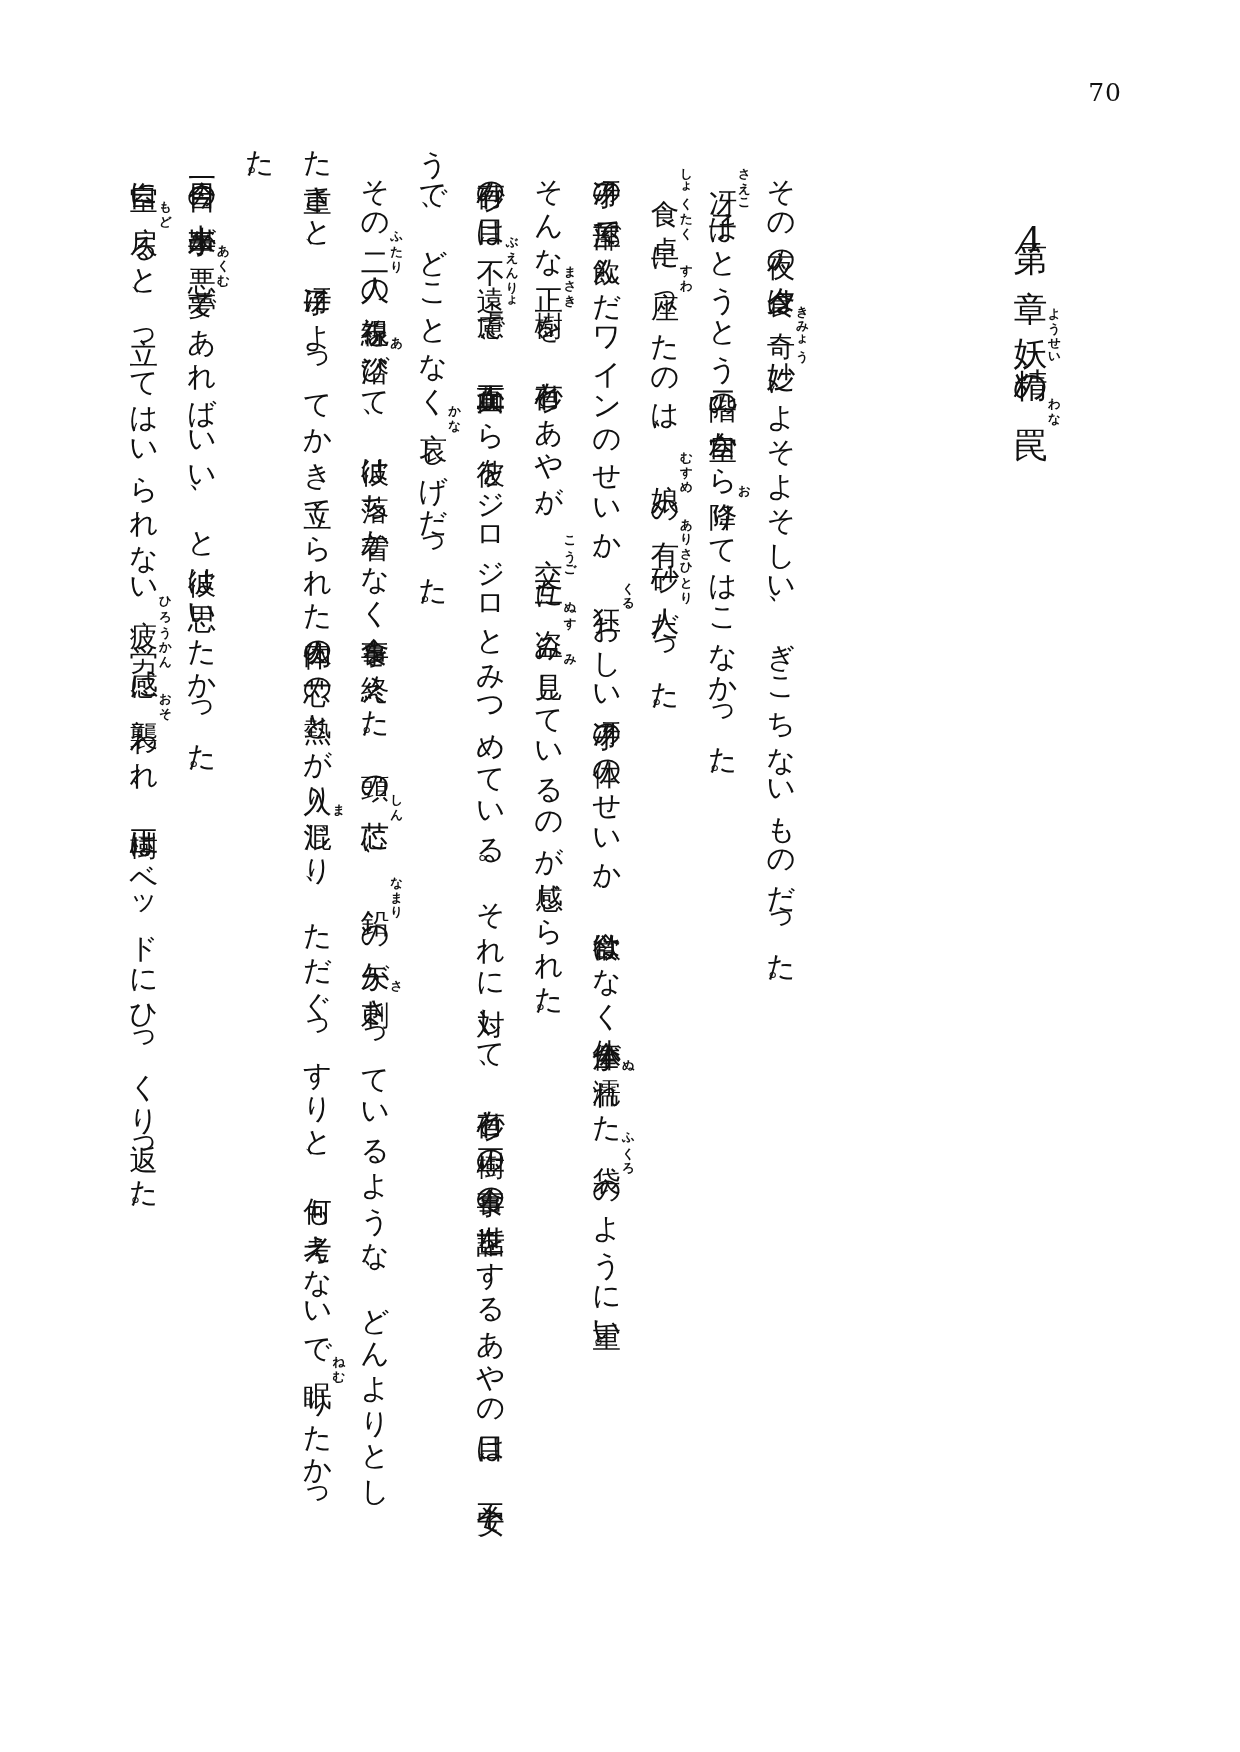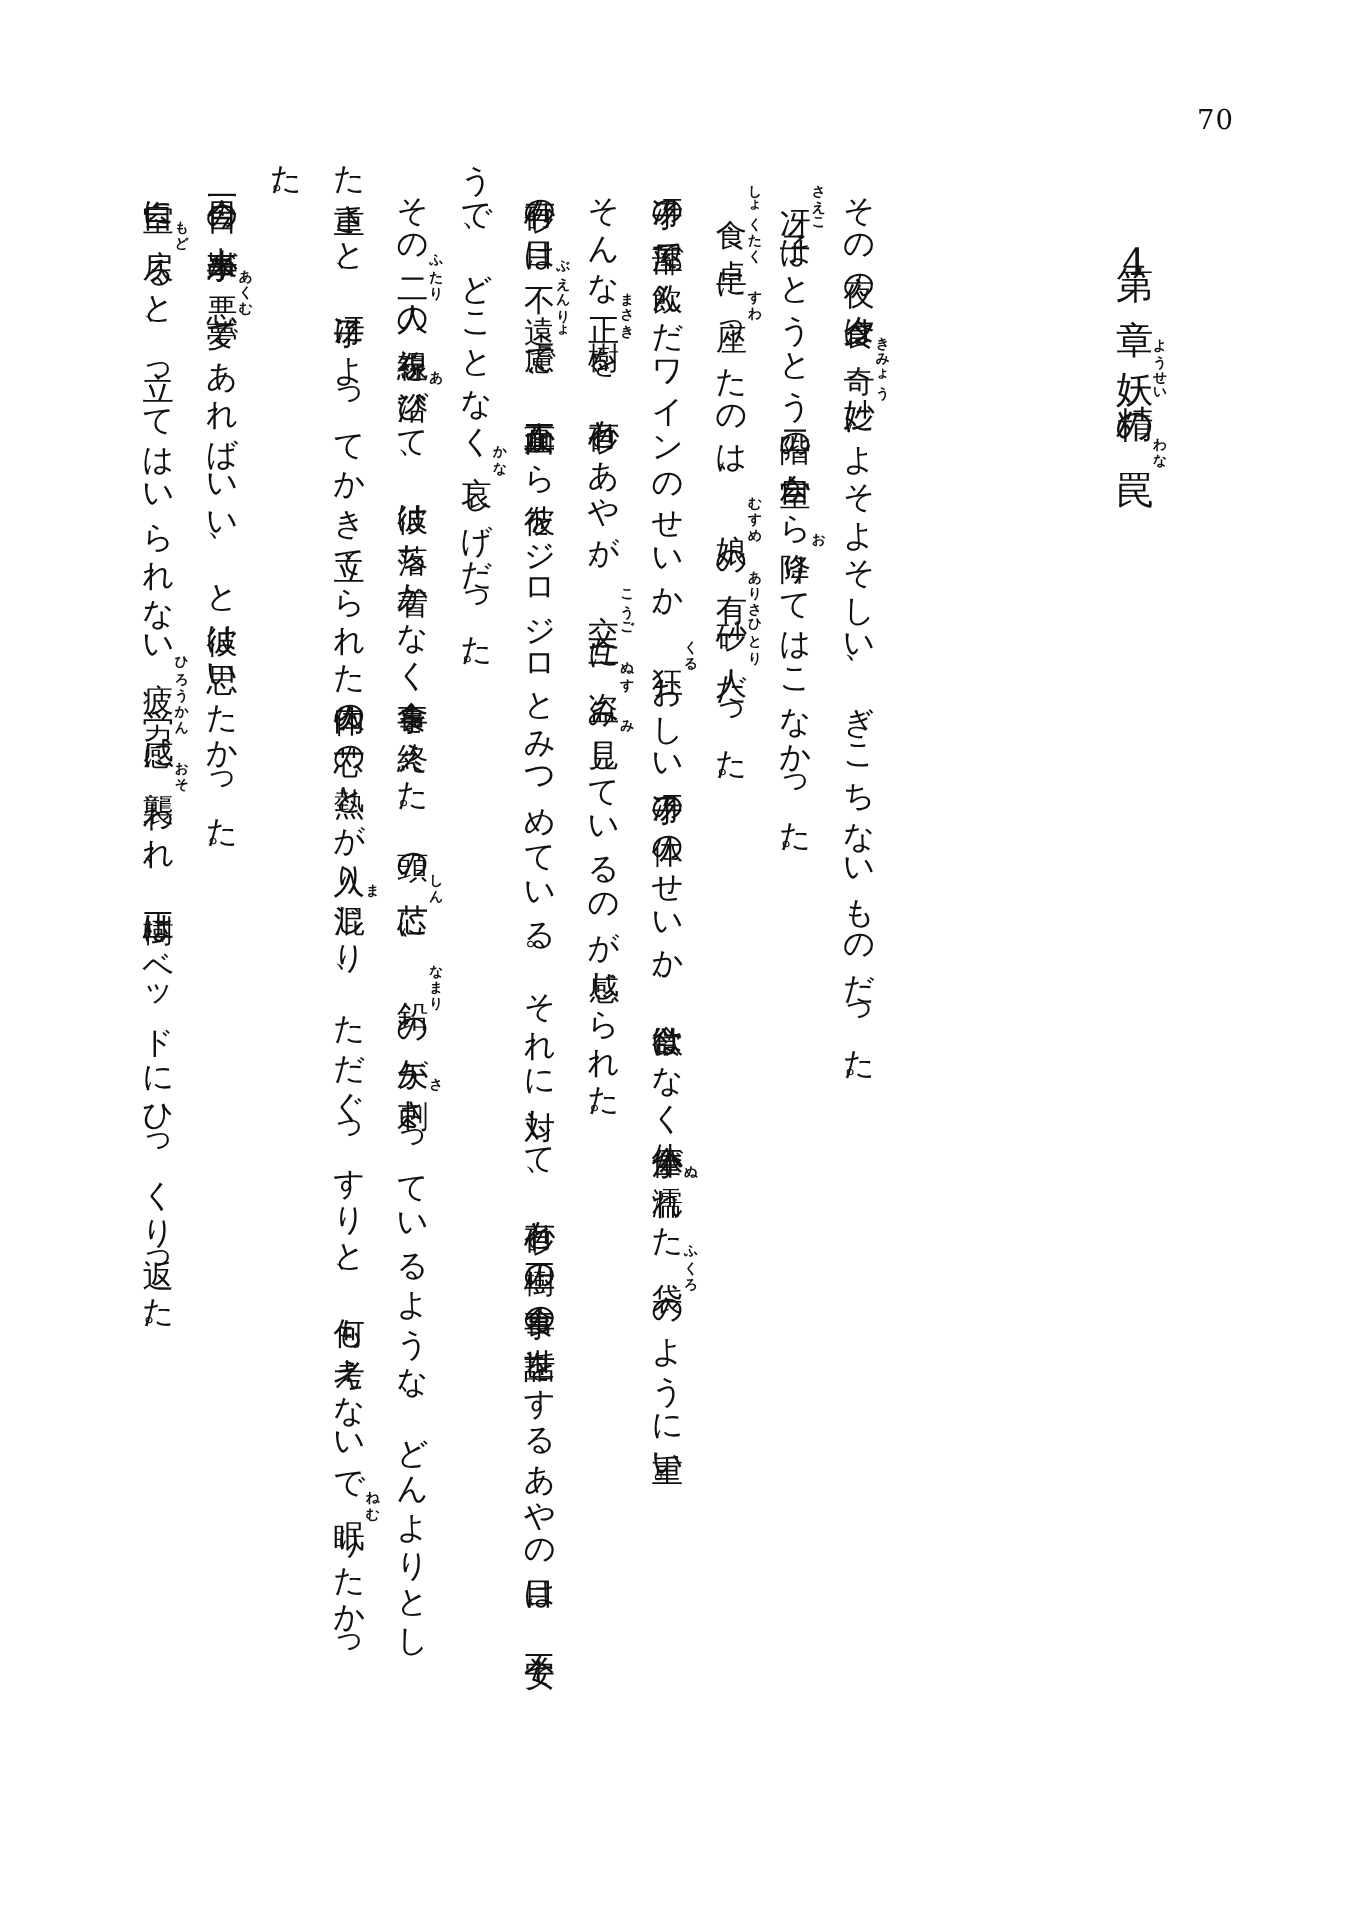--- a/index.html
+++ b/index.html
@@ -22,21 +22,20 @@
   }
 
   
   .page-number {
     position: absolute;
     top: 78px;
     right: 118px;
     font-size: 25px;
     letter-spacing: 1px;
     font-family: "DejaVu Serif", "Liberation Serif", serif;
-    margin-top: 16px;
   }
 
   .chapter-title {
     position: absolute;
     top: 215px;
     right: 178px;
     writing-mode: vertical-rl;
     -webkit-writing-mode: vertical-rl;
     text-orientation: upright;
     font-size: 34px;

